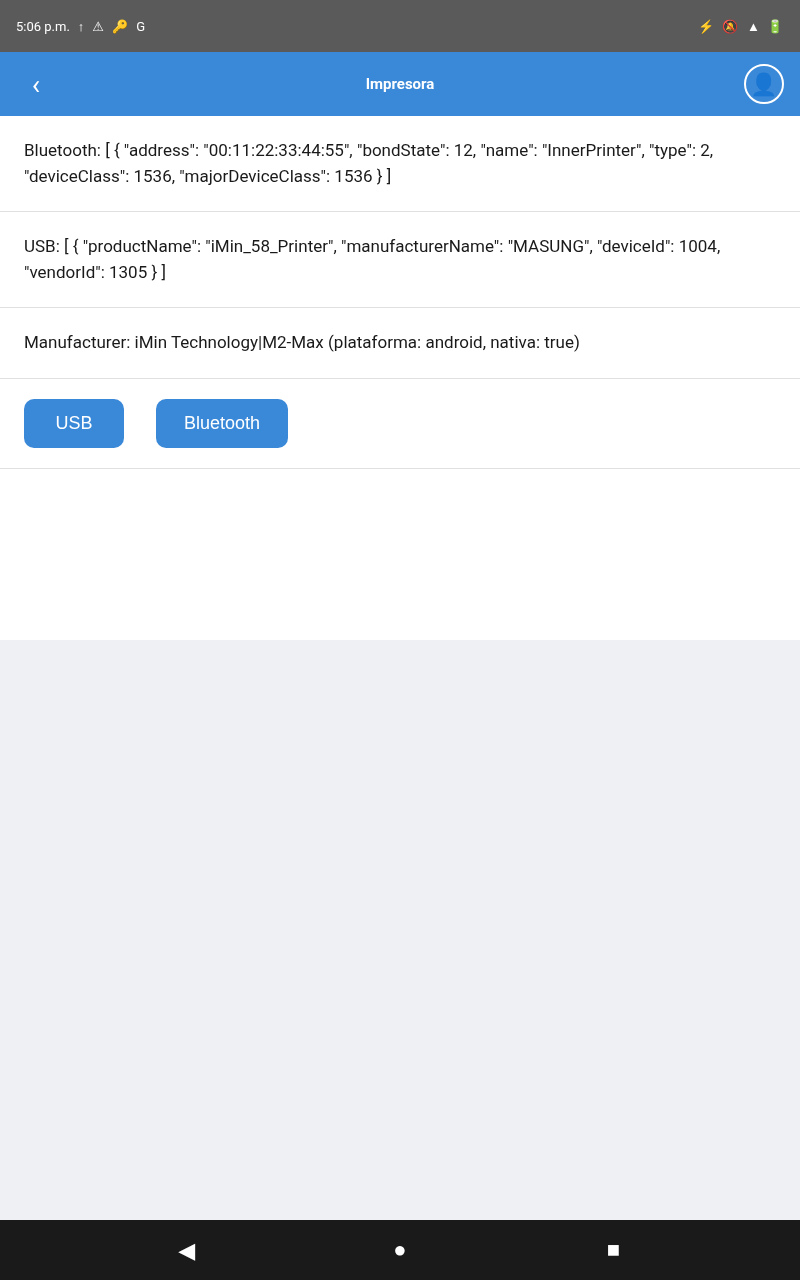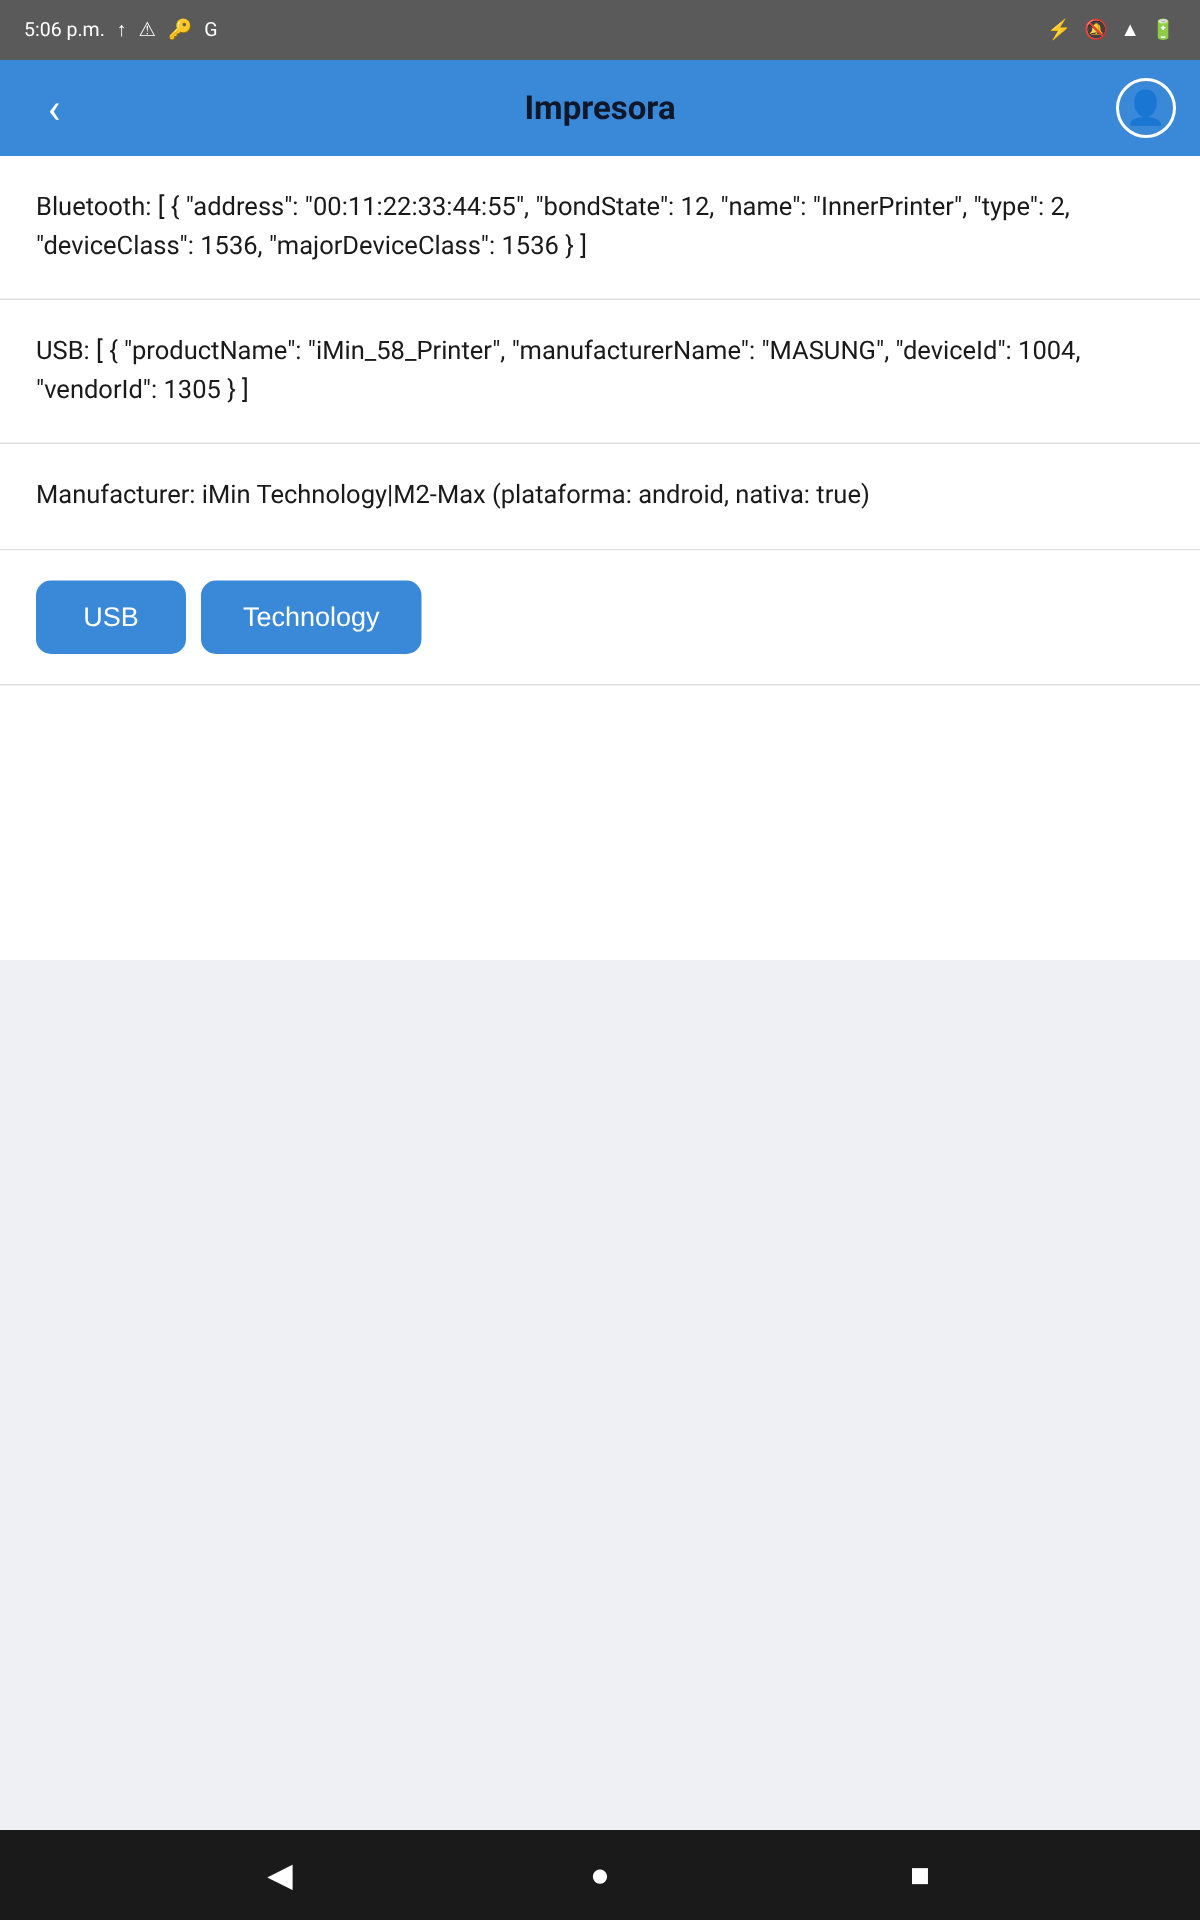--- a/index.html
+++ b/index.html
@@ -10,21 +10,21 @@
       min-height: 1280px;
       background-color: #f0f2f5;
       font-family: 'Roboto', Arial, sans-serif;
       display: flex;
       flex-direction: column;
     }
 
     
     .status-bar {
       background-color: #5a5a5a;
-      height: 40px;
+      height: 52px;
       display: flex;
       align-items: center;
       justify-content: space-between;
       padding: 0 16px;
       color: white;
       font-size: 13px;
     }
     .status-left {
       display: flex;
       align-items: center;
@@ -53,22 +53,22 @@
       font-size: 28px;
       cursor: pointer;
       width: 40px;
       height: 40px;
       display: flex;
       align-items: center;
       justify-content: center;
       border-radius: 50%;
     }
     .app-bar-title {
-      color: #0f172a;
-      font-size: 22px;
+      color: #ffffff;
+      font-size: 15px;
       font-weight: bold;
       flex: 1;
       text-align: center;
     }
     .app-bar-avatar {
       width: 40px;
       height: 40px;
       border-radius: 50%;
       border: 2px solid white;
       display: flex;
@@ -95,21 +95,21 @@
     }
 
     .info-row:last-of-type {
       border-bottom: 1px solid #e0e0e0;
     }
 
     
     .button-row {
       padding: 20px 24px;
       display: flex;
-      gap: 10px;
+      gap: 32px;
       align-items: flex-start;
       border-bottom: 1px solid #e0e0e0;
       background-color: white;
     }
 
     .btn {
       background-color: #3a88d8;
       color: white;
       border: none;
       border-radius: 10px;
@@ -187,21 +187,21 @@
     <span>USB: [ { "productName": "iMin_58_Printer", "manufacturerName": "MASUNG", "deviceId": 1004, "vendorId": 1305 } ]</span>
   </div>
 
   <div class="info-row">
     <span>Manufacturer: iMin Technology|M2-Max (plataforma: android, nativa: true)</span>
   </div>
 
 
   <div class="button-row">
     <button class="btn">USB</button>
-    <button class="btn">Technology</button>
+    <button class="btn">Bluetooth</button>
   </div>
 
 </div>
 
 <div class="empty-area"></div>
 
 <div class="nav-bar">
   <div class="nav-btn">◀</div>
   <div class="nav-btn">●</div>
   <div class="nav-btn">■</div>

